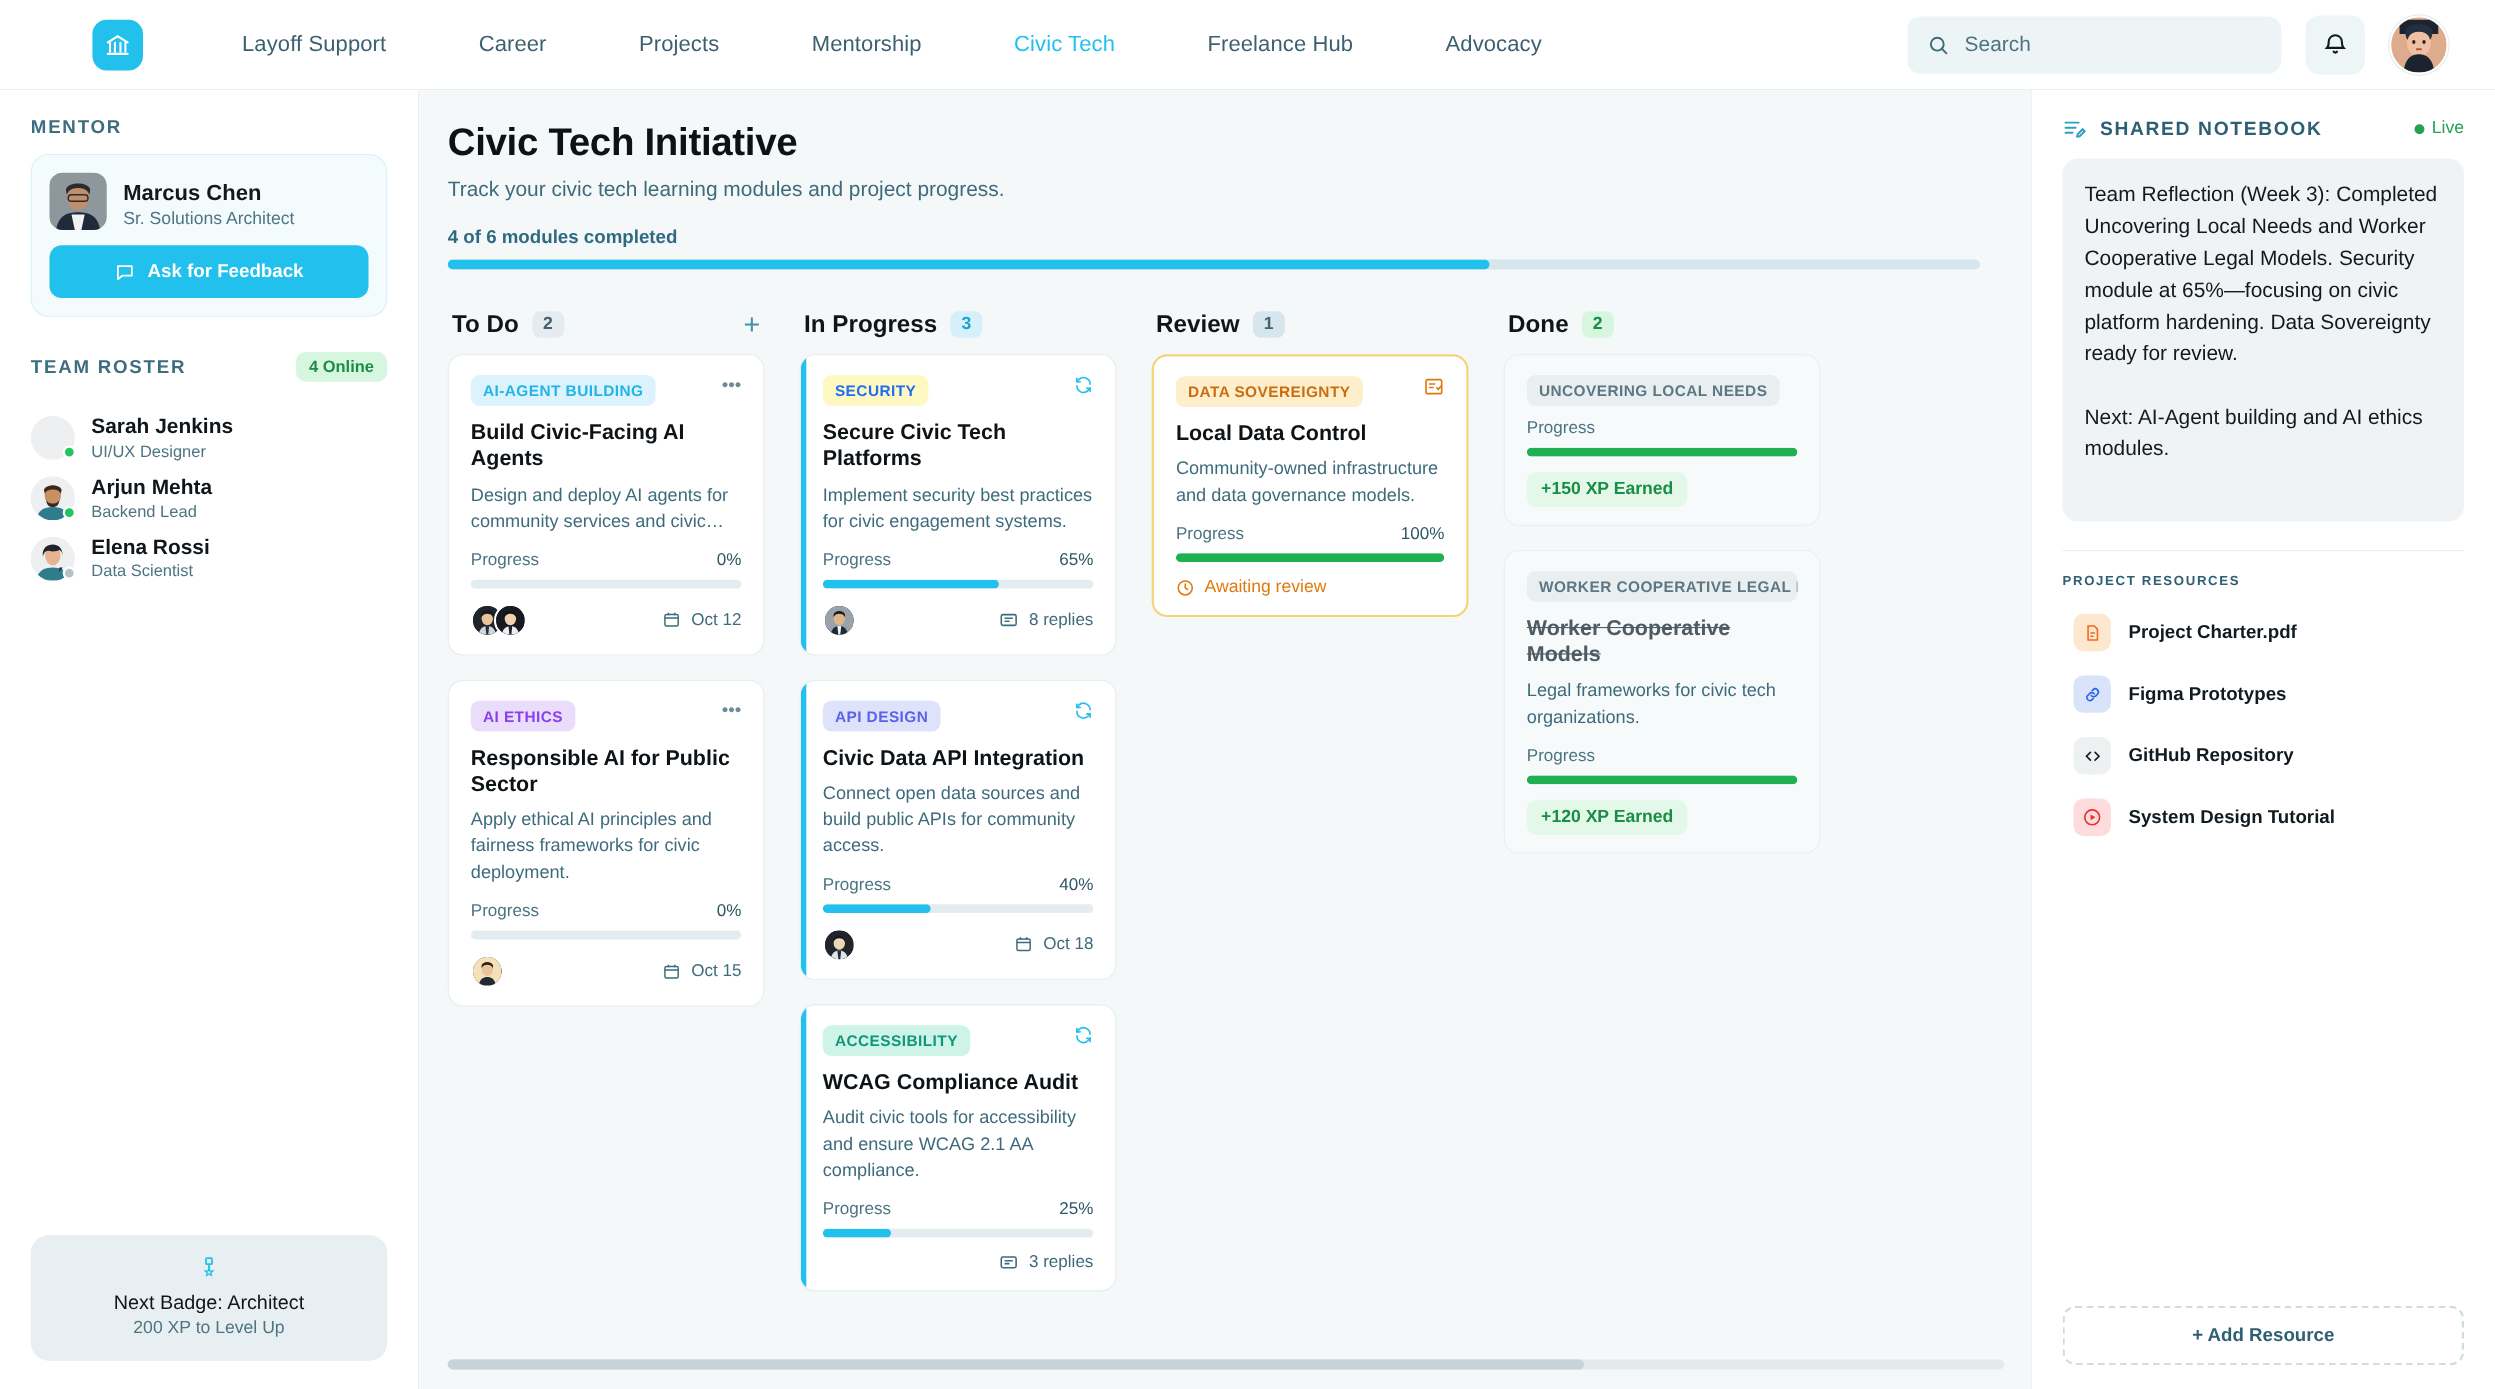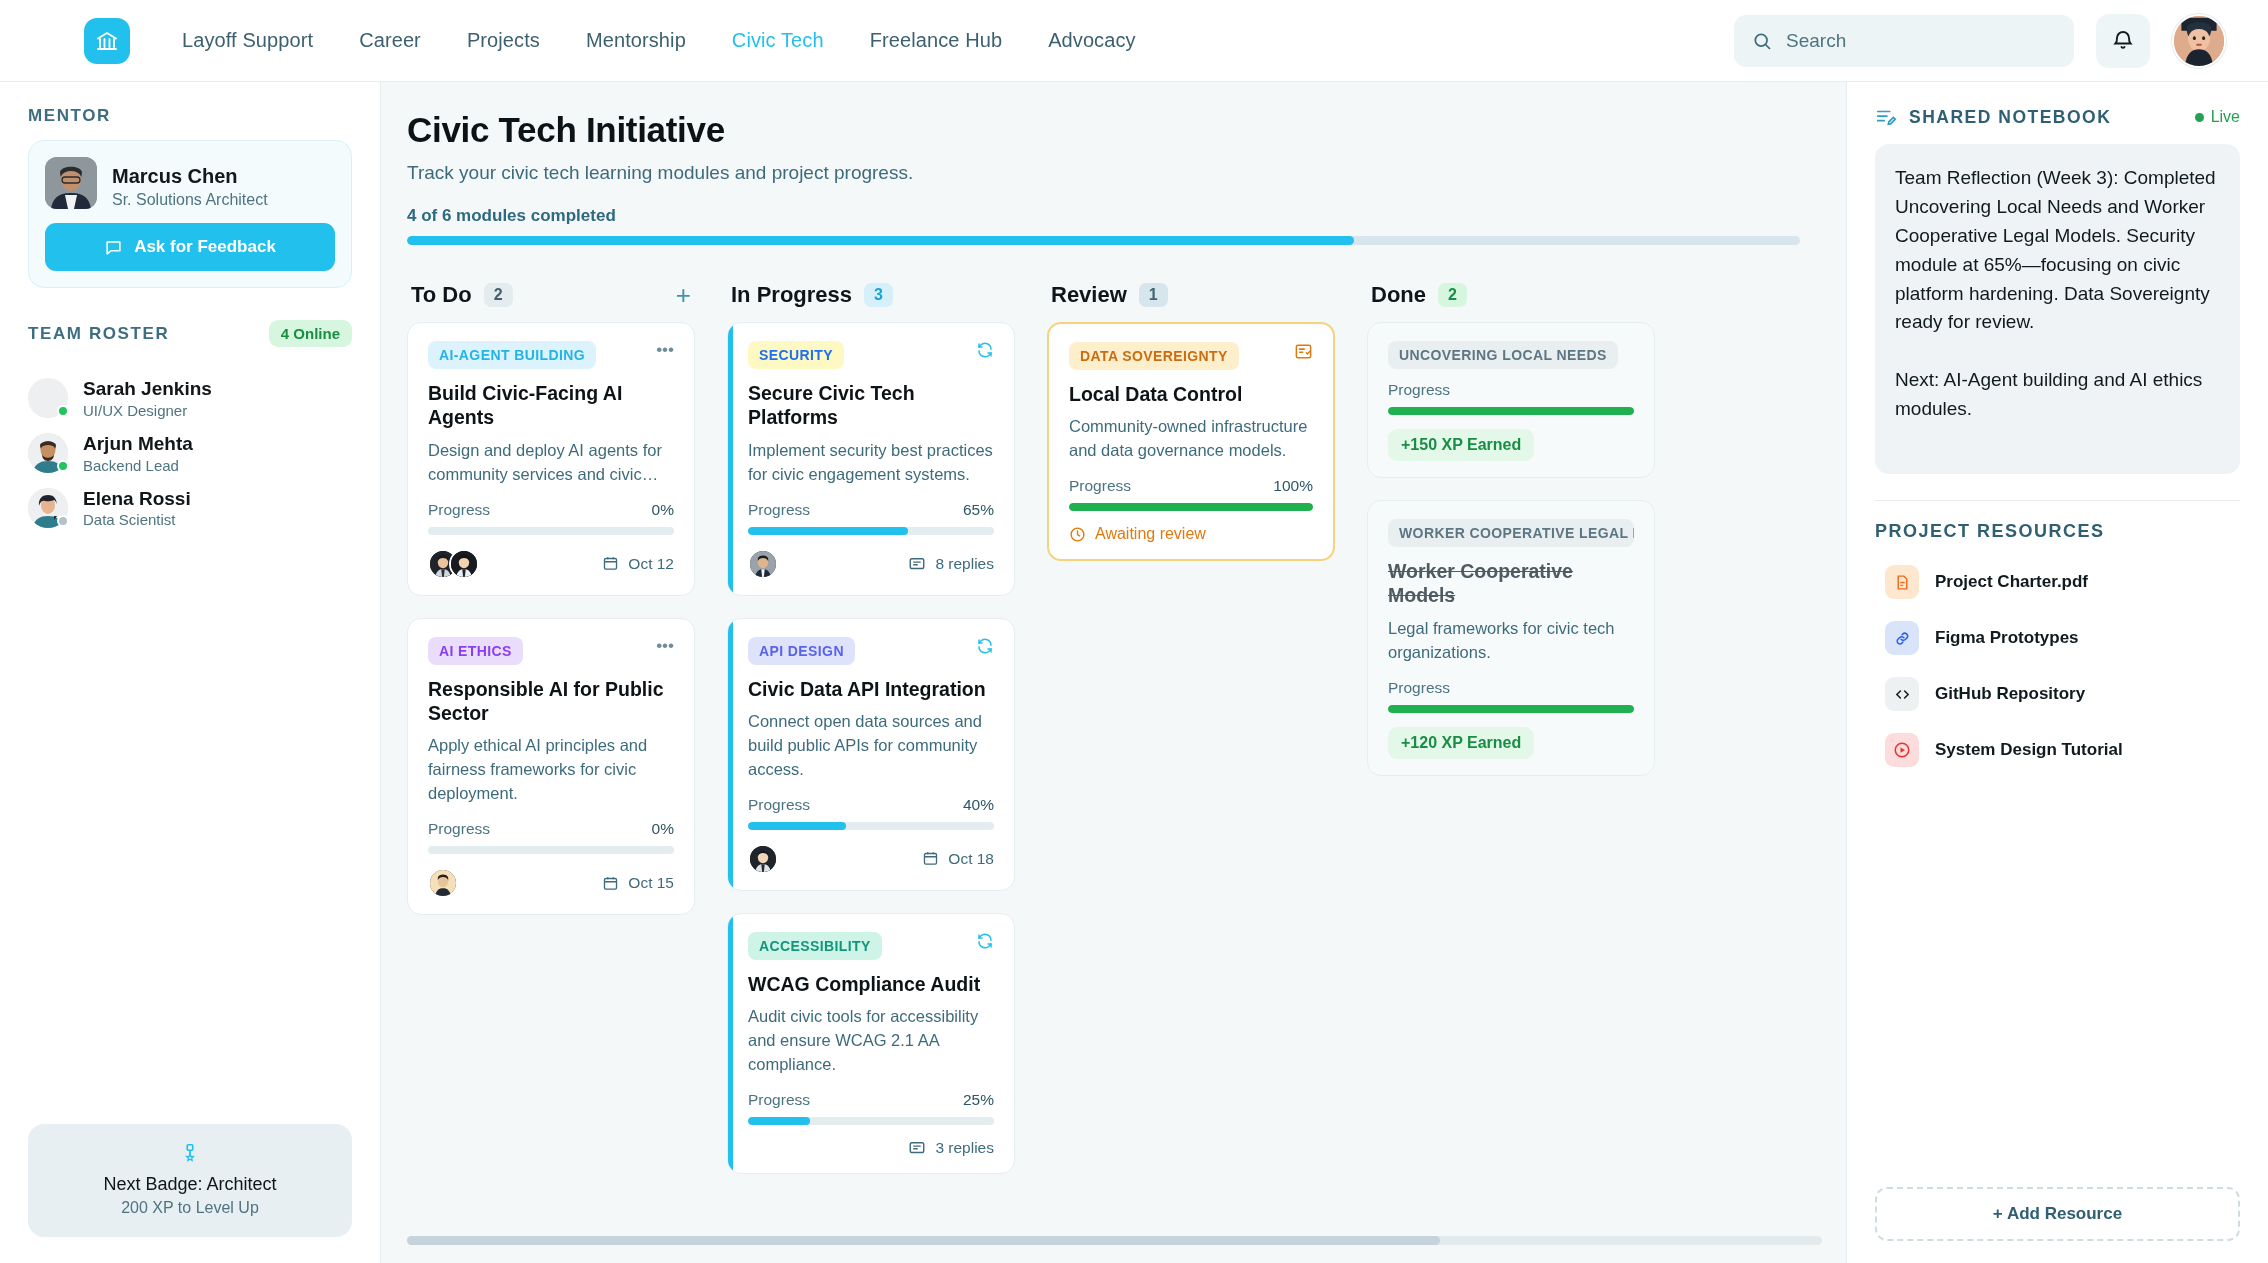--- a/index.html
+++ b/index.html
@@ -20,21 +20,21 @@
     padding: 0 42px 0 84px;
   }
   .logo-box {
     width: 46px; height: 46px; border-radius: 13px;
     background: #22c0ec; display: flex; align-items: center; justify-content: center;
     flex: 0 0 46px;
   }
   .nav-links { display: flex; align-items: center; gap: 46px; margin-left: 52px; }
   .nav-link {
     font-size: 20px; color: #3c6070; letter-spacing: .1px;
-    white-space: nowrap; cursor: pointer;
+    white-space: nowrap; cursor: pointer; margin-left: 38px;
   }
   .nav-link.active { color: #22c0ec; }
   .nav-right { margin-left: auto; display: flex; align-items: center; gap: 22px; }
   .search-box {
     width: 340px; height: 52px; border-radius: 12px; background: #edf4f6;
     display: flex; align-items: center; padding: 0 18px; gap: 14px;
   }
   .search-ph { font-size: 19px; color: #4e7482; }
   .bell-box {
     width: 54px; height: 54px; border-radius: 13px; background: #eef5f7;
@@ -195,21 +195,21 @@
   .rs-head { display: flex; align-items: center; gap: 12px; margin-bottom: 16px; }
   .rs-title { font-size: 17.5px; font-weight: bold; letter-spacing: 1.5px; color: #2e5f72; }
   .live { margin-left: auto; display: flex; align-items: center; gap: 7px; font-size: 16px; color: #24a152; }
   .live-dot { width: 9px; height: 9px; border-radius: 50%; background: #24a152; }
   .note {
     background: #f0f3f5; border-radius: 14px; padding: 20px 20px 22px;
     font-size: 19px; line-height: 1.52; color: #111a1f; white-space: pre-line;
     min-height: 330px;
   }
   .rs-divider { border-top: 1px solid #e8eef0; margin: 26px 0 20px; }
-  .res-title { font-size: 18px; font-weight: bold; letter-spacing: 1.5px; color: #2e5f72; margin-bottom: 12px; }
+  .res-title { font-size: 12px; font-weight: bold; letter-spacing: 1.5px; color: #2e5f72; margin-bottom: 12px; }
   .res-item { display: flex; align-items: center; gap: 16px; padding: 11px 0 11px 10px; cursor: pointer; }
   .res-ico {
     width: 34px; height: 34px; border-radius: 9px; flex: 0 0 34px;
     display: flex; align-items: center; justify-content: center; font-size: 17px;
   }
   .res-name { font-size: 17px; font-weight: bold; color: #101a1f; }
   .add-res {
     margin-top: auto; border: 2px dashed #cfdde3; border-radius: 12px;
     height: 54px; display: flex; align-items: center; justify-content: center;
     font-size: 17px; font-weight: bold; color: #2e5f72; cursor: pointer; background: none;

